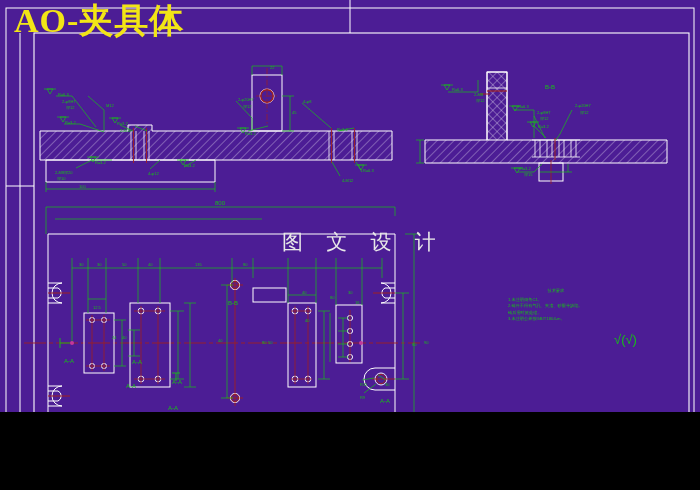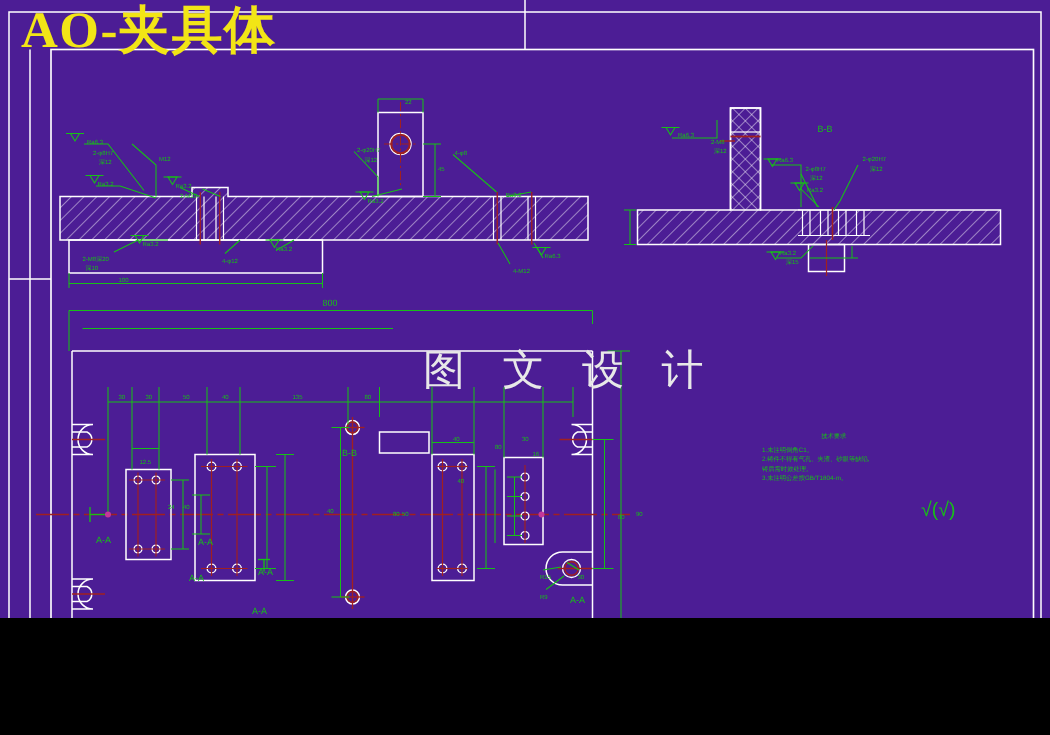--- a/index.html
+++ b/index.html
@@ -10,21 +10,21 @@
   #stage svg{position:absolute;left:0;top:0;}
   .ttl{
     position:absolute;left:14px;top:4px;
     font-family:"Liberation Serif",serif;
     font-size:34px;font-weight:700;color:#f2e516;
     letter-spacing:1px;line-height:1;white-space:nowrap;
   }
   .wm{
     position:absolute;left:282px;top:228px;
     font-family:"Liberation Serif",serif;
-    font-size:28px;color:#e8e8e8;letter-spacing:9px;white-space:nowrap;
+    font-size:21px;color:#e8e8e8;letter-spacing:9px;white-space:nowrap;
   }
   .gtx{position:absolute;color:#17c017;font-size:4px;white-space:nowrap;line-height:1.25;}
   .gtx.s6{font-size:6px;}
   .wtx{position:absolute;color:#fff;font-size:4.5px;white-space:nowrap;line-height:1.2;}
   .notes{position:absolute;color:#17c017;font-size:4.2px;line-height:1.55;white-space:nowrap;}
   .rsym{position:absolute;color:#17c017;font-size:13px;white-space:nowrap;}
 </style>
 </head>
 <body>
 

